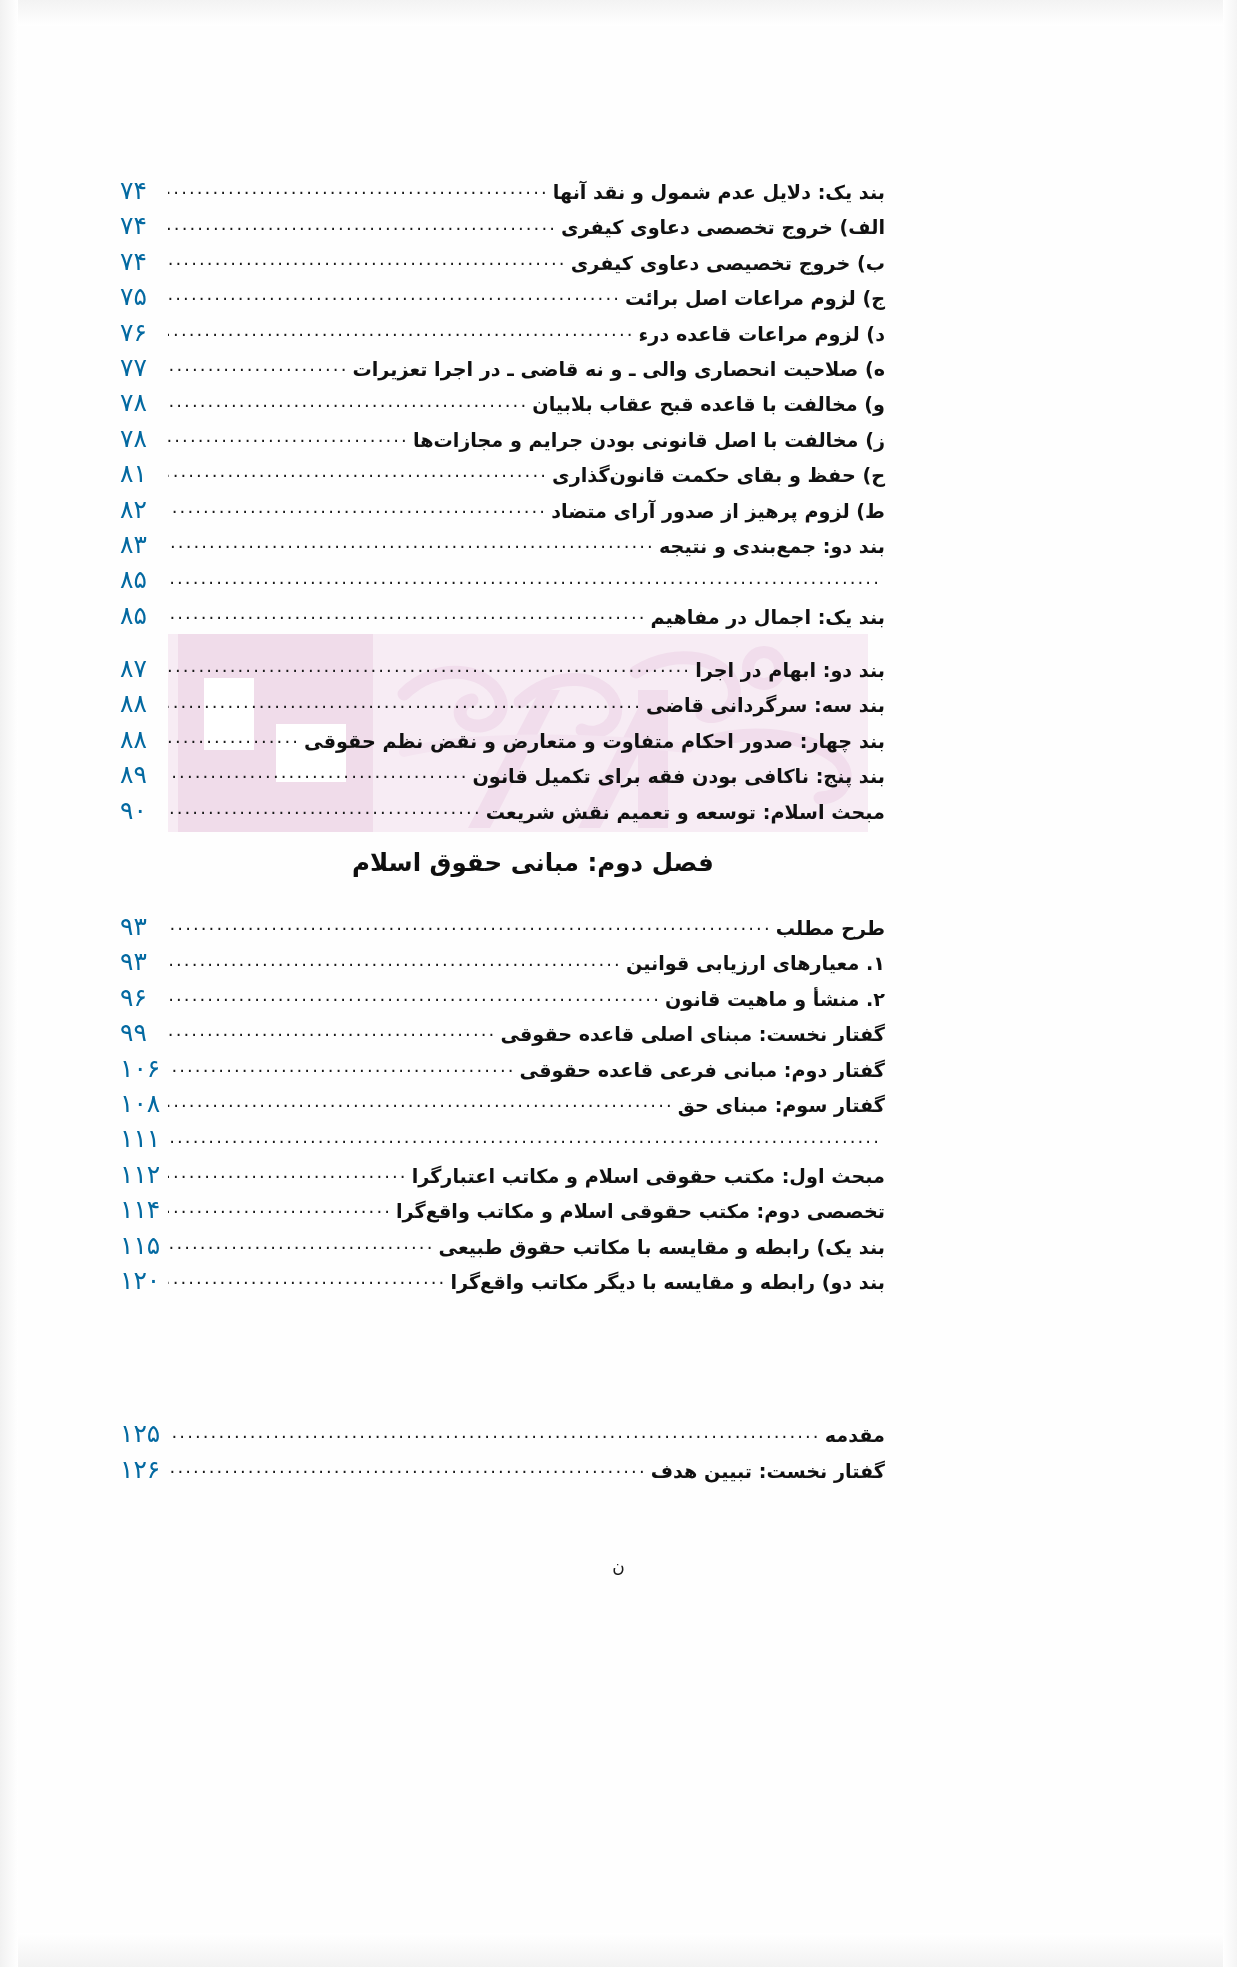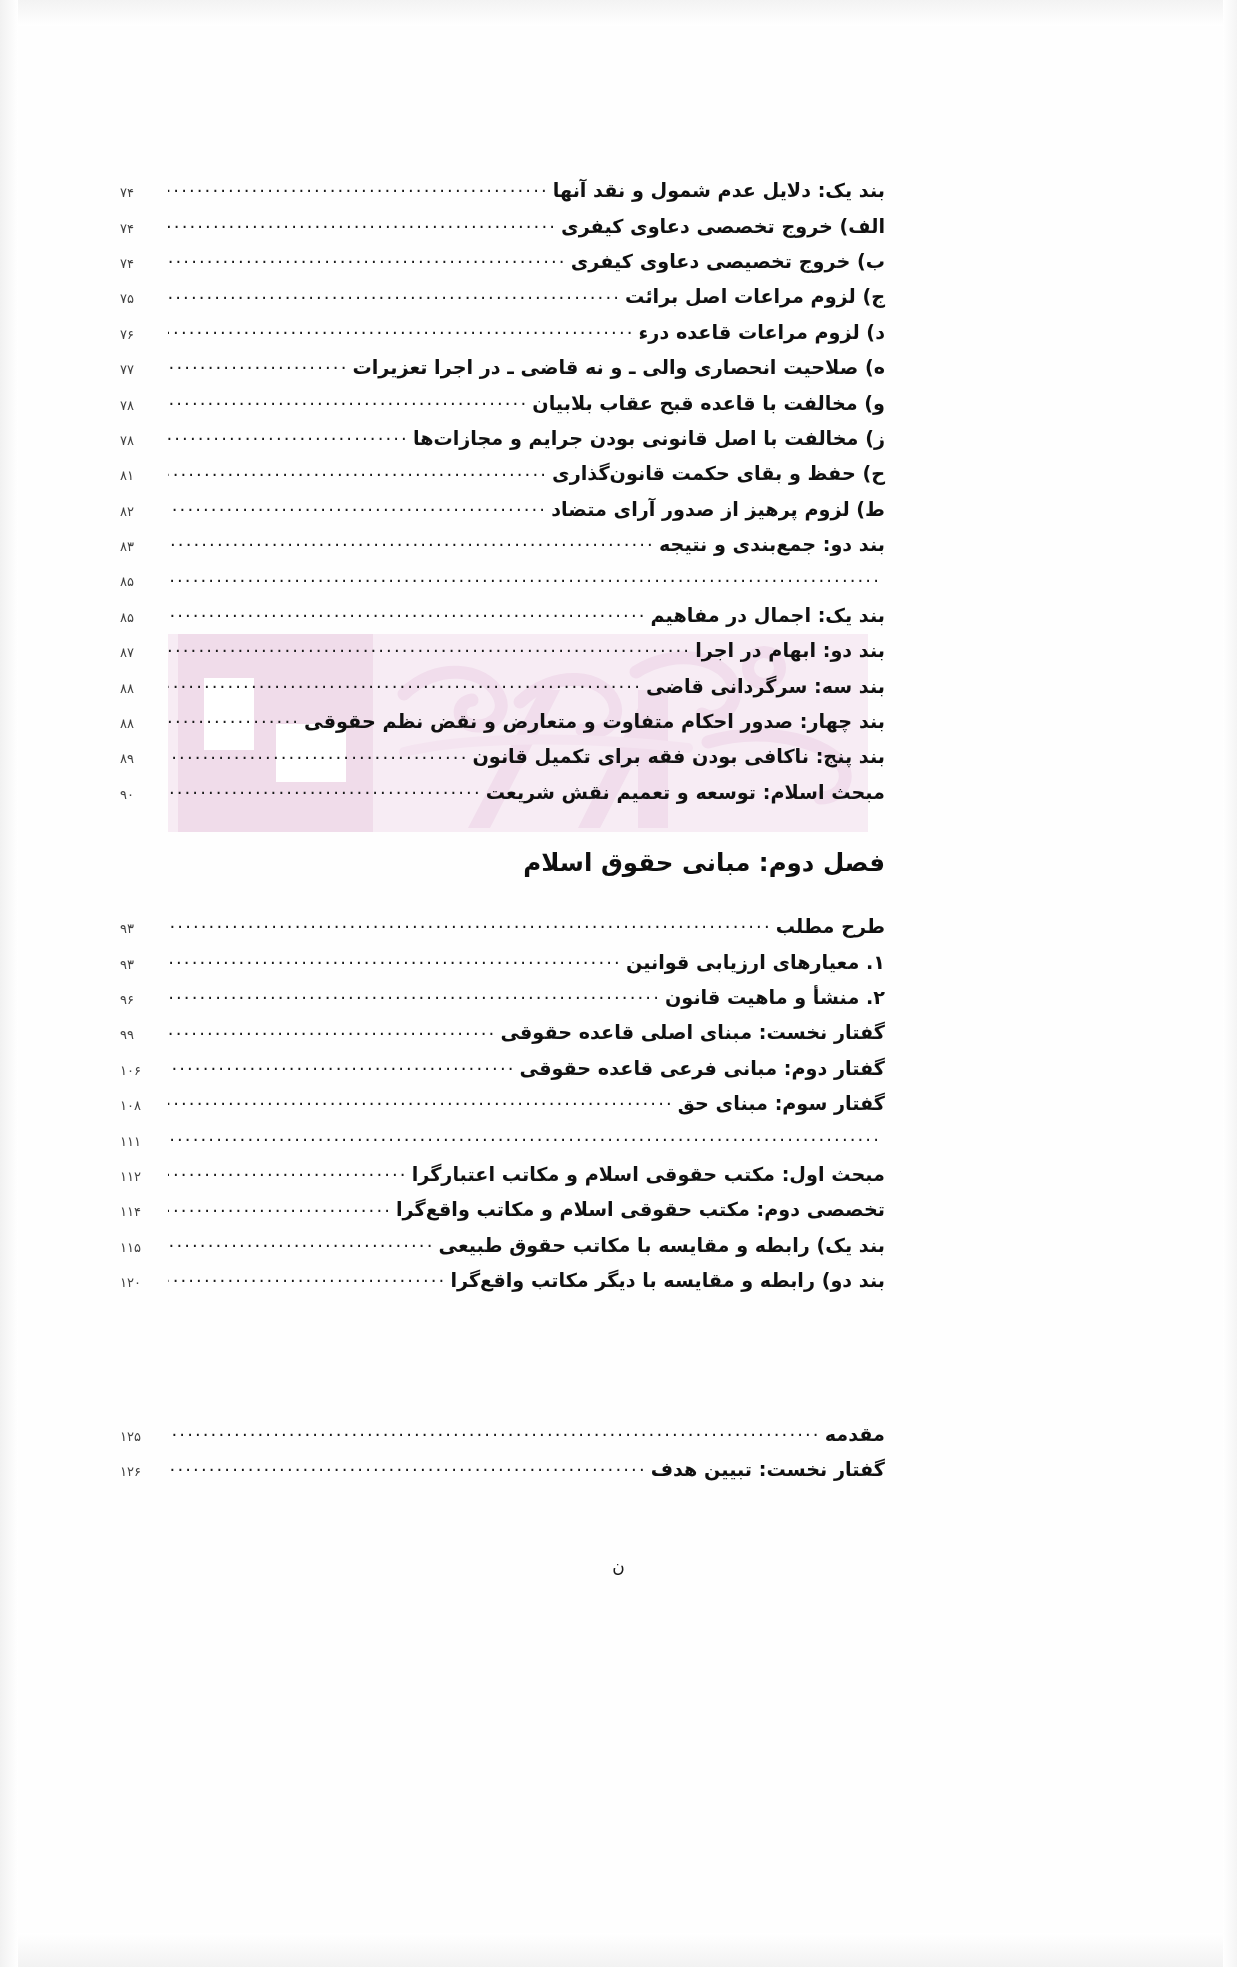--- a/index.html
+++ b/index.html
@@ -97,35 +97,35 @@
     letter-spacing: 2.1px;
     font-size: 18px;
     color: #1a1a1a;
     white-space: nowrap;
   }
 
   .toc-page {
     flex: 0 0 auto;
     min-width: 44px;
     text-align: left;
-    font-size: 13px;
-    color: #404040;
+    font-size: 25px;
+    color: #0369a1;
     direction: ltr;
     unicode-bidi: embed;
   }
 
   
   .toc-row.on-wm .toc-title,
-  .toc-row.on-wm .toc-page { position: relative; }
+  .toc-row.on-wm .toc-page { position: relative; margin-top: 18px; }
 
   
   .chapter-heading {
     position: relative;
     z-index: 3;
-    text-align: right;
+    text-align: left;
     font-size: 24.5px;
     font-weight: 700;
     color: #0f0f0f;
     direction: rtl;
     width: 533px;
     margin-left: -232px;
     padding-left: 232px;
   }
   .chapter-gap-before { height: 33px; }
   .chapter-gap-after  { height: 37px; }

